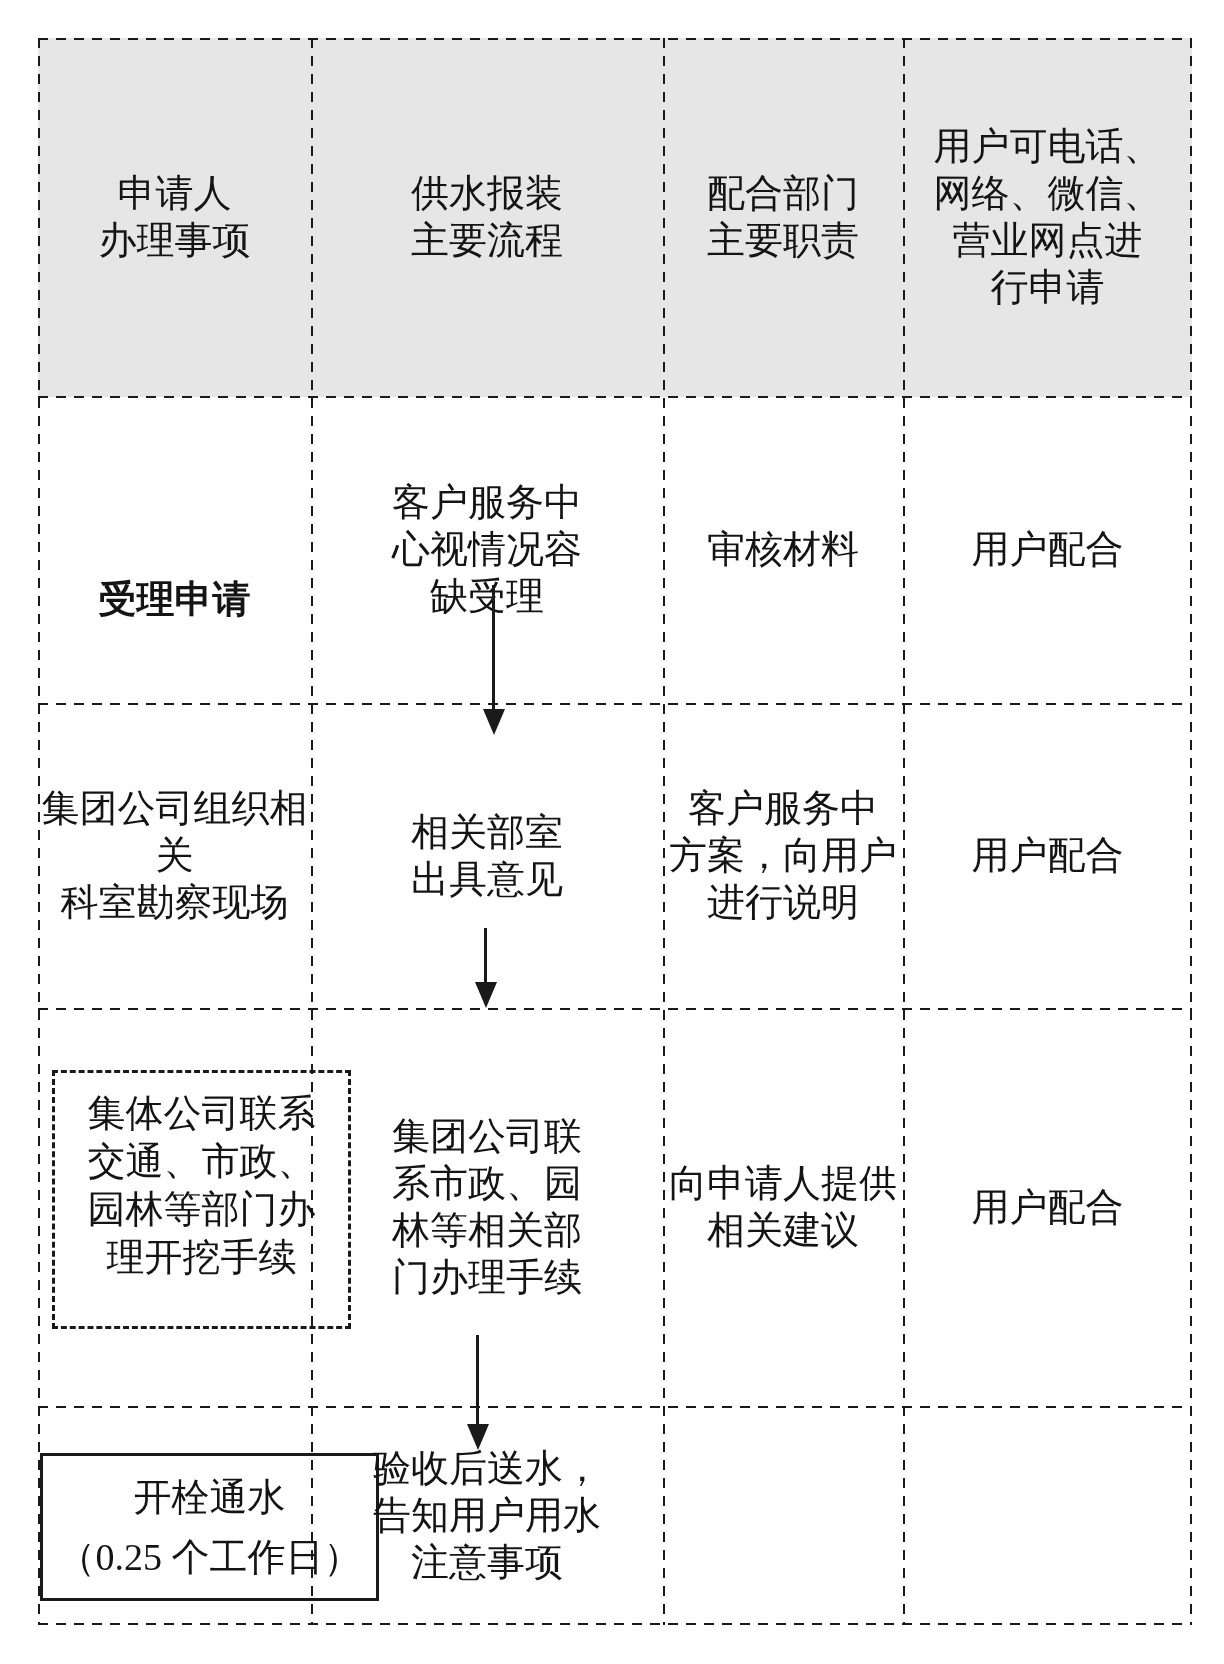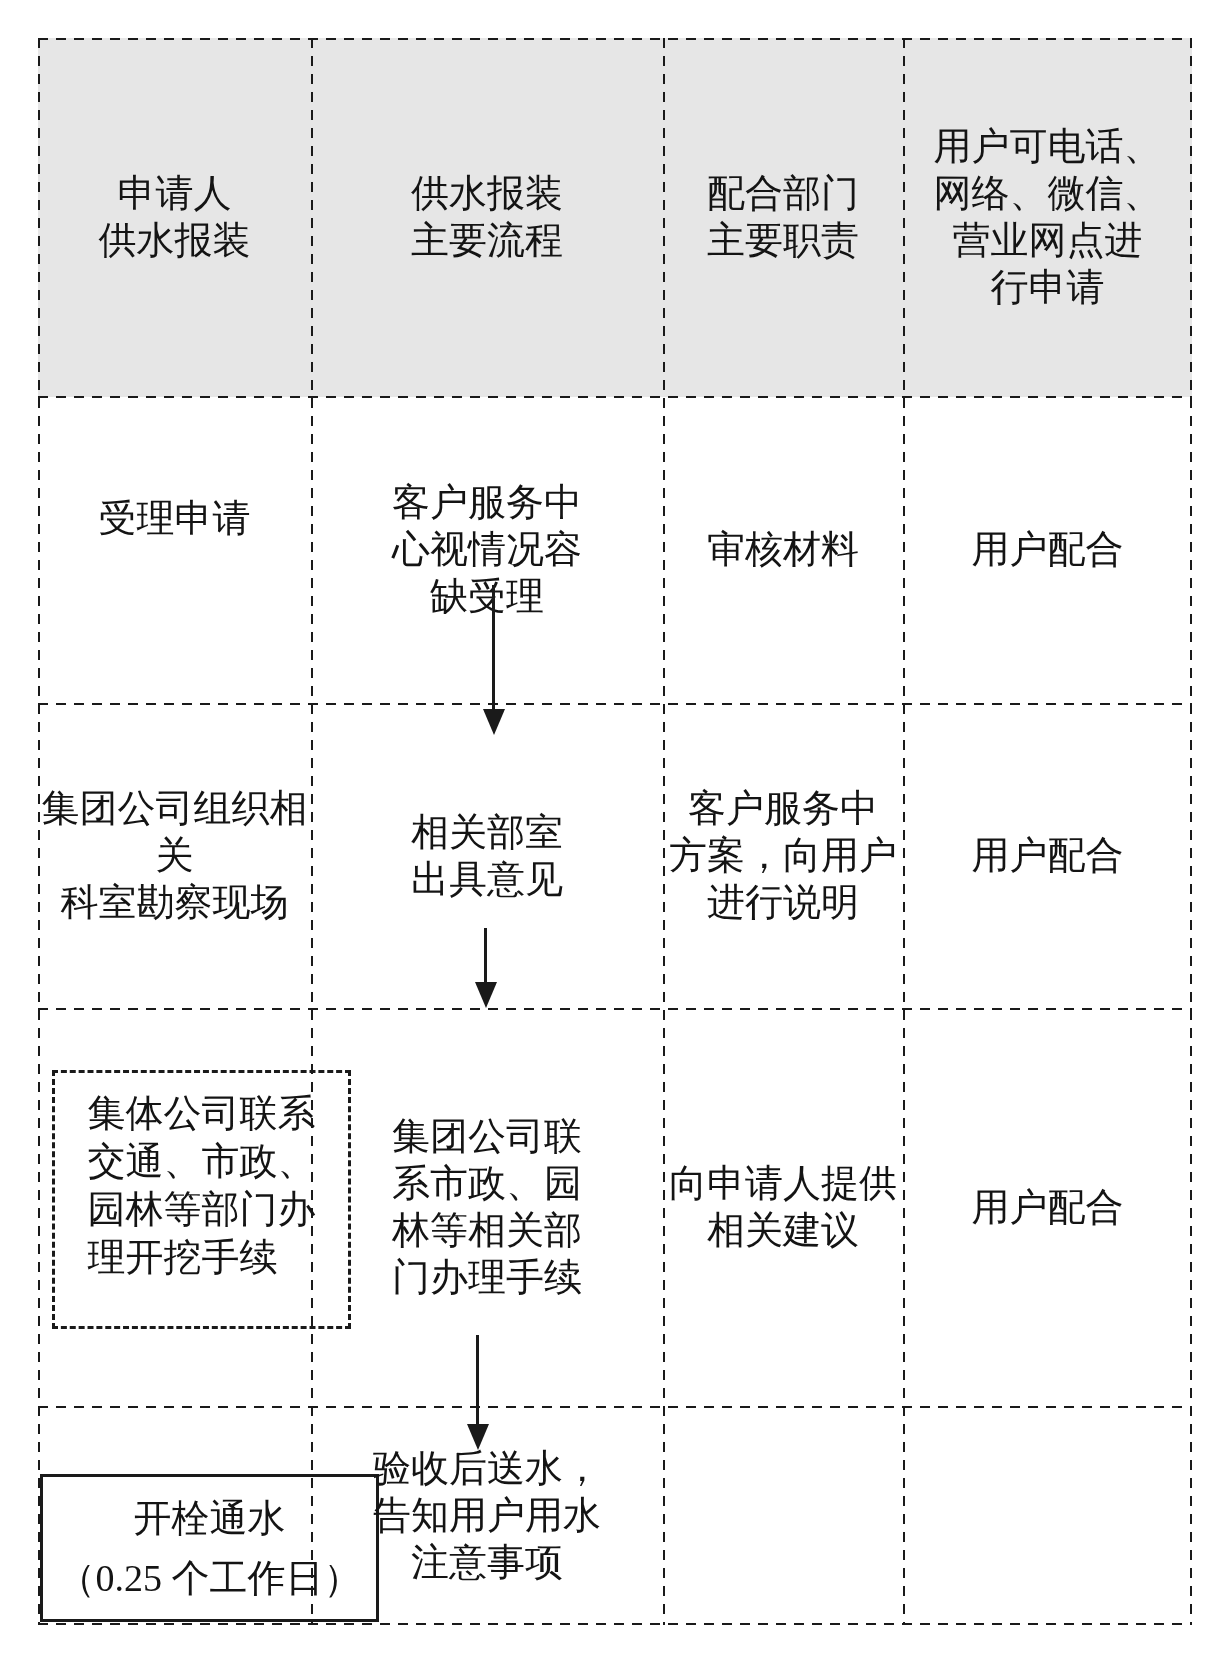--- a/index.html
+++ b/index.html
@@ -46,26 +46,26 @@
     text-align:center;
     font-size:38px;line-height:47px;
     white-space:pre-line;
     color:var(--text);
   }
   .cell.hdr{font-size:38px;}
   .dash-box{
     position:absolute;left:14px;top:62px;width:299px;height:259px;
     border:3px dashed var(--ink);
     display:flex;align-items:center;justify-content:center;
-    text-align:left;white-space:pre-line;
+    text-align:center;white-space:pre-line;
     font-size:38px;line-height:48px;
     padding-bottom:30px;box-sizing:border-box;
   }
   .solid-box{
-    position:absolute;left:2px;top:68px;width:339px;height:148px;
+    position:absolute;left:2px;top:47px;width:339px;height:148px;
     border:3px solid var(--ink);
     display:flex;align-items:center;justify-content:center;
     text-align:center;white-space:pre-line;
     font-size:38px;line-height:60px;
     box-sizing:border-box;
   }
   .v-arrow{
     position:absolute;width:3px;background:var(--ink);
   }
   .v-arrow::after{
@@ -93,31 +93,31 @@
   <div class="hline" style="top:1585px"></div>
   <div class="vline" style="left:0"></div>
   <div class="vline" style="left:273px"></div>
   <div class="vline" style="left:625px"></div>
   <div class="vline" style="left:865px"></div>
   <div class="vline" style="left:1152px"></div>
 
   <div class="cells">
 
     <div class="cell hdr"><span>申请人
-供水报装</span></div>
+办理事项</span></div>
     <div class="cell hdr"><span>供水报装
 主要流程</span></div>
     <div class="cell hdr"><span>配合部门
 主要职责</span></div>
 
     <div class="cell"><span>用户可电话、
 网络、微信、
 营业网点进
 行申请</span></div>
-    <div class="cell" style="align-items:flex-start;padding-top:99px;box-sizing:border-box;"><span>受理申请</span></div>
+    <div class="cell" style="align-items:center;padding-top:99px;box-sizing:border-box;font-weight:bold;"><span>受理申请</span></div>
     <div class="cell"><span>客户服务中
 心视情况容
 缺受理</span></div>
     <div class="cell"><span>审核材料</span></div>
 
     <div class="cell"><span>用户配合</span></div>
     <div class="cell"><span>集团公司组织相关
 科室勘察现场</span></div>
     <div class="cell"><span>相关部室
 出具意见</span></div>

